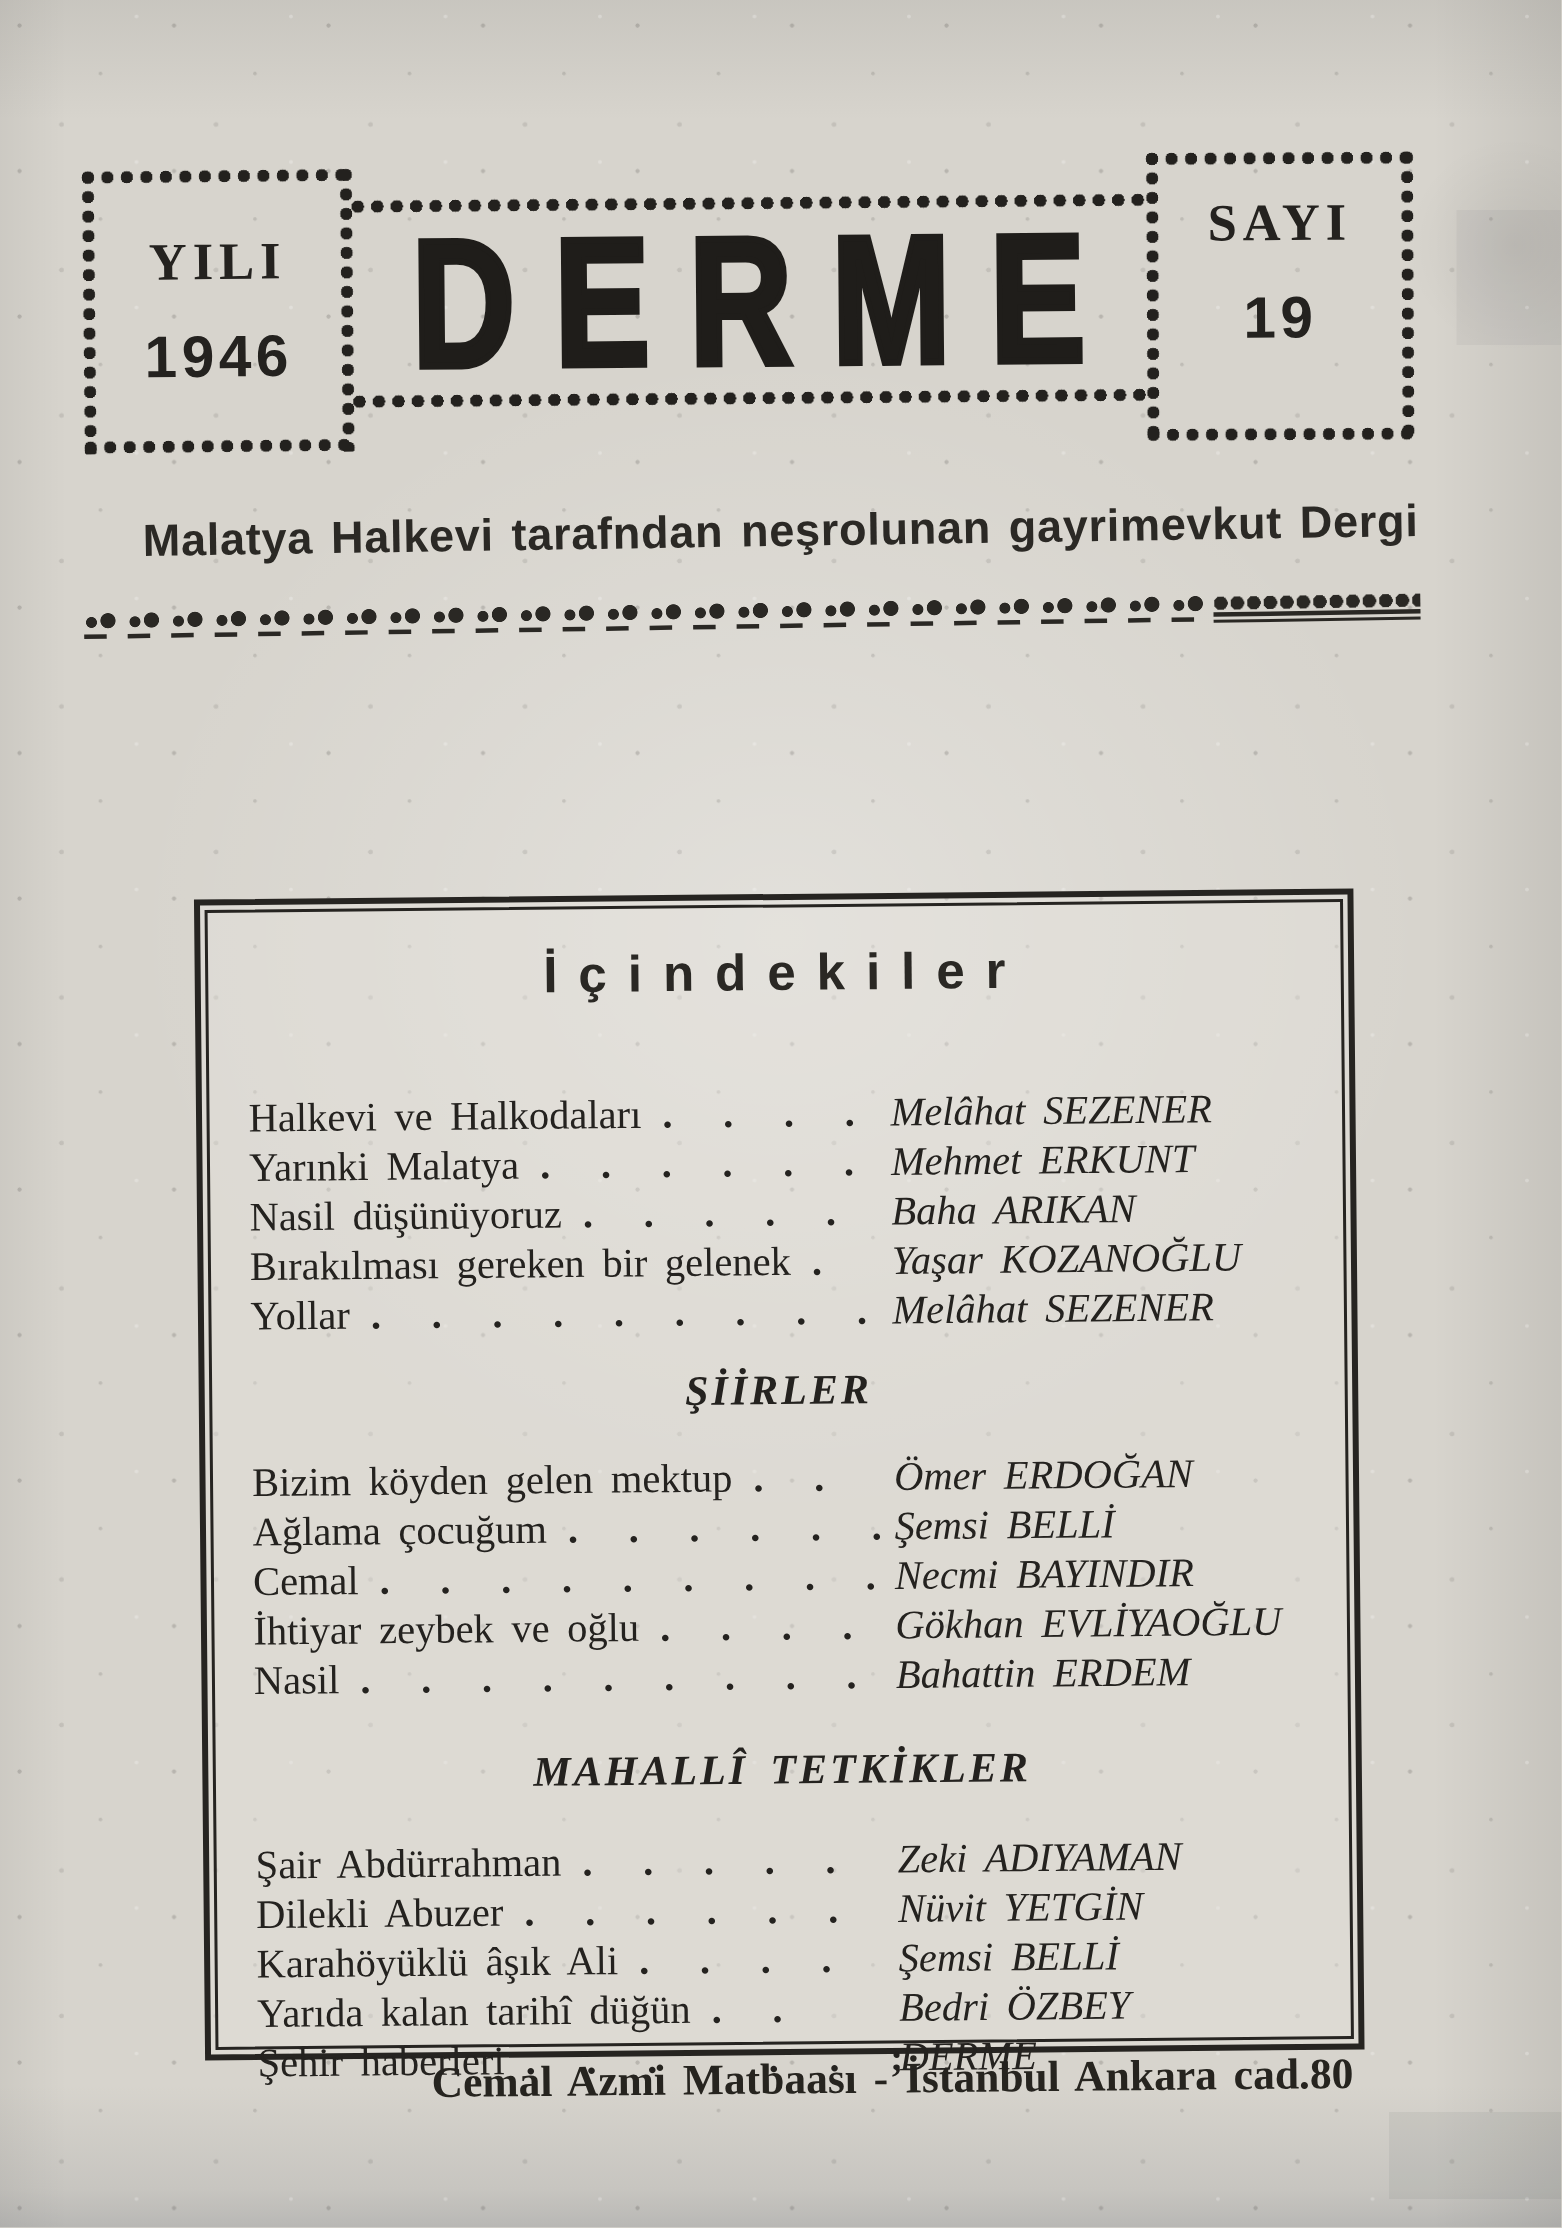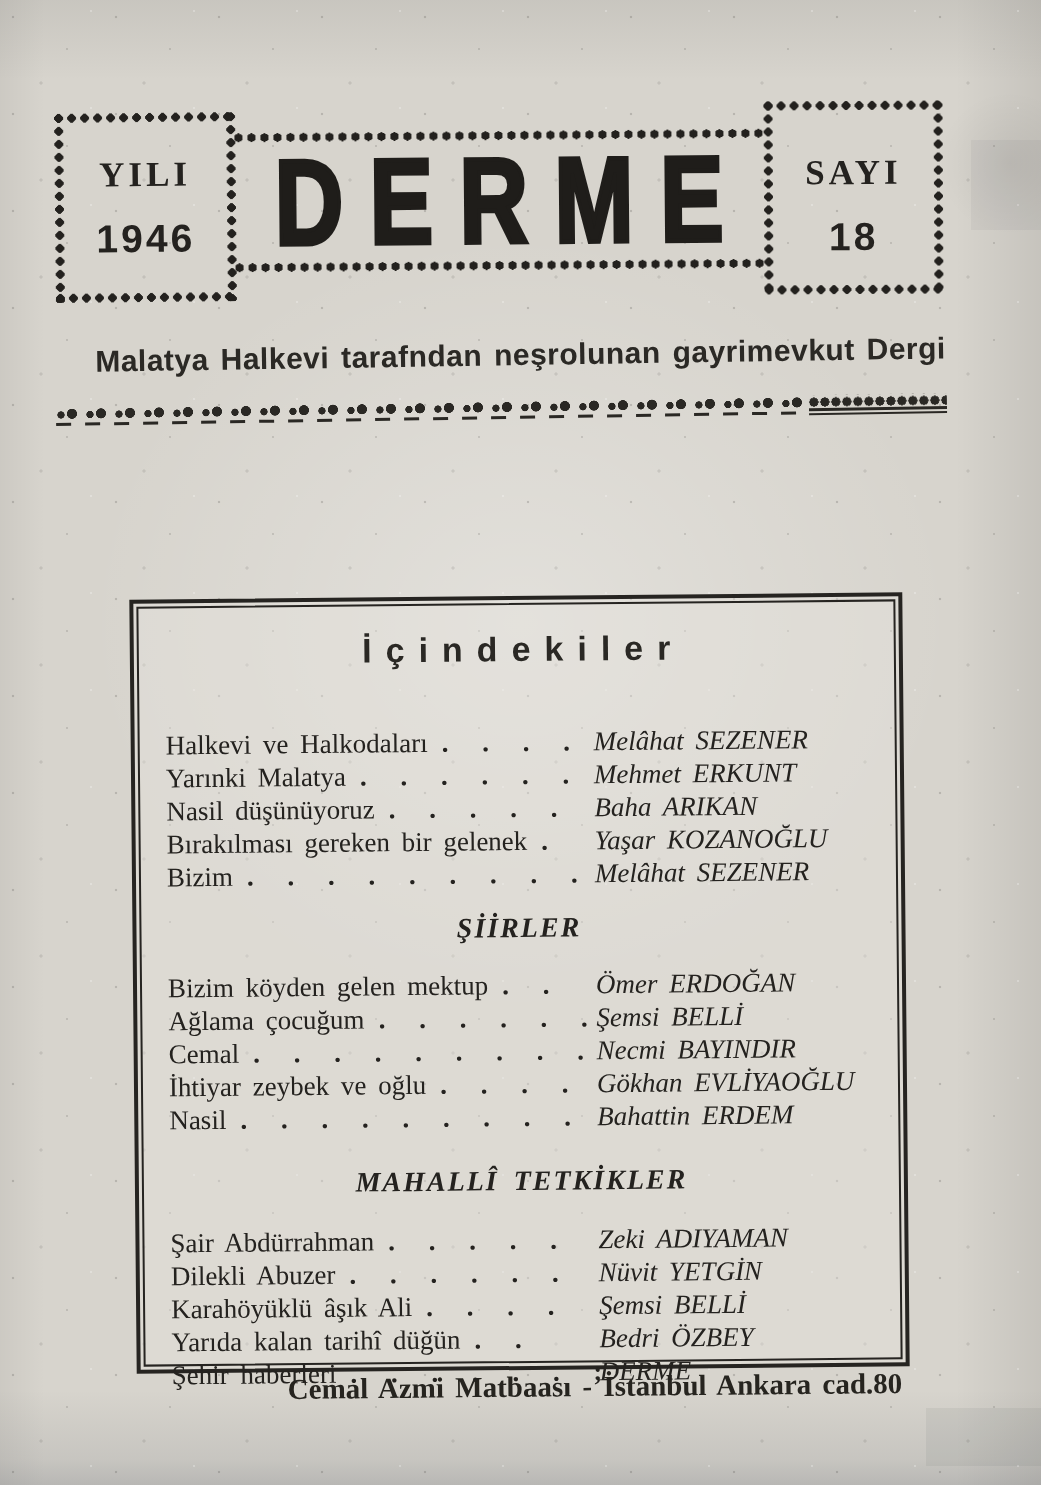--- a/index.html
+++ b/index.html
@@ -40,21 +40,21 @@
       radial-gradient(circle 4.2px at 4.5px 4.5px,#23211e 98%,transparent) repeat-y left top / 9px 13px,
       radial-gradient(circle 4.2px at 4.5px 4.5px,#23211e 98%,transparent) repeat-y right top / 9px 13px;
     text-align:center;
   }
   .year-box{left:55px;top:113px;width:181px;height:189px;transform:rotate(-0.6deg);}
   .issue-box{left:764px;top:101px;width:179px;height:193px;transform:rotate(-0.3deg);}
   .box-label{
     font-family:"Liberation Serif", serif;font-weight:bold;
     font-size:35px;letter-spacing:4px;margin-top:42px;
   }
-  .issue-box .box-label{margin-top:52px;}
+  .issue-box .box-label{margin-top:28px;}
   .box-value{
     font-family:"Liberation Sans", sans-serif;font-weight:bold;
     font-size:39px;letter-spacing:3px;margin-top:22px;
   }
   .title-band{
     position:absolute;left:233px;top:131px;width:532px;height:139px;z-index:1;
     transform:rotate(-0.5deg);
     display:flex;align-items:center;justify-content:center;
   }
   .title-band .dot-h{position:absolute;left:0;right:0;}
@@ -146,21 +146,21 @@
   </div>
 
   <div class="title-band">
     <div class="dot-h line-top"></div>
     <h1 class="magazine-title">DERME</h1>
     <div class="dot-h line-bottom"></div>
   </div>
 
   <div class="dotted-box issue-box">
     <div class="box-label">SAYI</div>
-    <div class="box-value">18</div>
+    <div class="box-value">19</div>
   </div>
 </header>
 
 <p class="subtitle">Malatya Halkevi tarafndan neşrolunan gayrimevkut Dergi</p>
 
 <div class="ornament-divider">
     <span class="orn-unit"></span>
     <span class="orn-unit"></span>
     <span class="orn-unit"></span>
     <span class="orn-unit"></span>
@@ -203,21 +203,21 @@
         </div>
         <div class="toc-row">
           <span class="toc-left"><span class="toc-item-title">Nasil düşünüyoruz</span><span class="dot-leader">. . . . .</span></span>
           <span class="toc-author">Baha ARIKAN</span>
         </div>
         <div class="toc-row">
           <span class="toc-left"><span class="toc-item-title">Bırakılması gereken bir gelenek</span><span class="dot-leader">.</span></span>
           <span class="toc-author">Yaşar KOZANOĞLU</span>
         </div>
         <div class="toc-row">
-          <span class="toc-left"><span class="toc-item-title">Bizim</span><span class="dot-leader">. . . . . . . . .</span></span>
+          <span class="toc-left"><span class="toc-item-title">Yollar</span><span class="dot-leader">. . . . . . . . .</span></span>
           <span class="toc-author">Melâhat SEZENER</span>
         </div>
         <h3 class="toc-heading">ŞİİRLER</h3>
         <div class="toc-row">
           <span class="toc-left"><span class="toc-item-title">Bizim köyden gelen mektup</span><span class="dot-leader">. .</span></span>
           <span class="toc-author">Ömer ERDOĞAN</span>
         </div>
         <div class="toc-row">
           <span class="toc-left"><span class="toc-item-title">Ağlama çocuğum</span><span class="dot-leader">. . . . . .</span></span>
           <span class="toc-author">Şemsi BELLİ</span>

